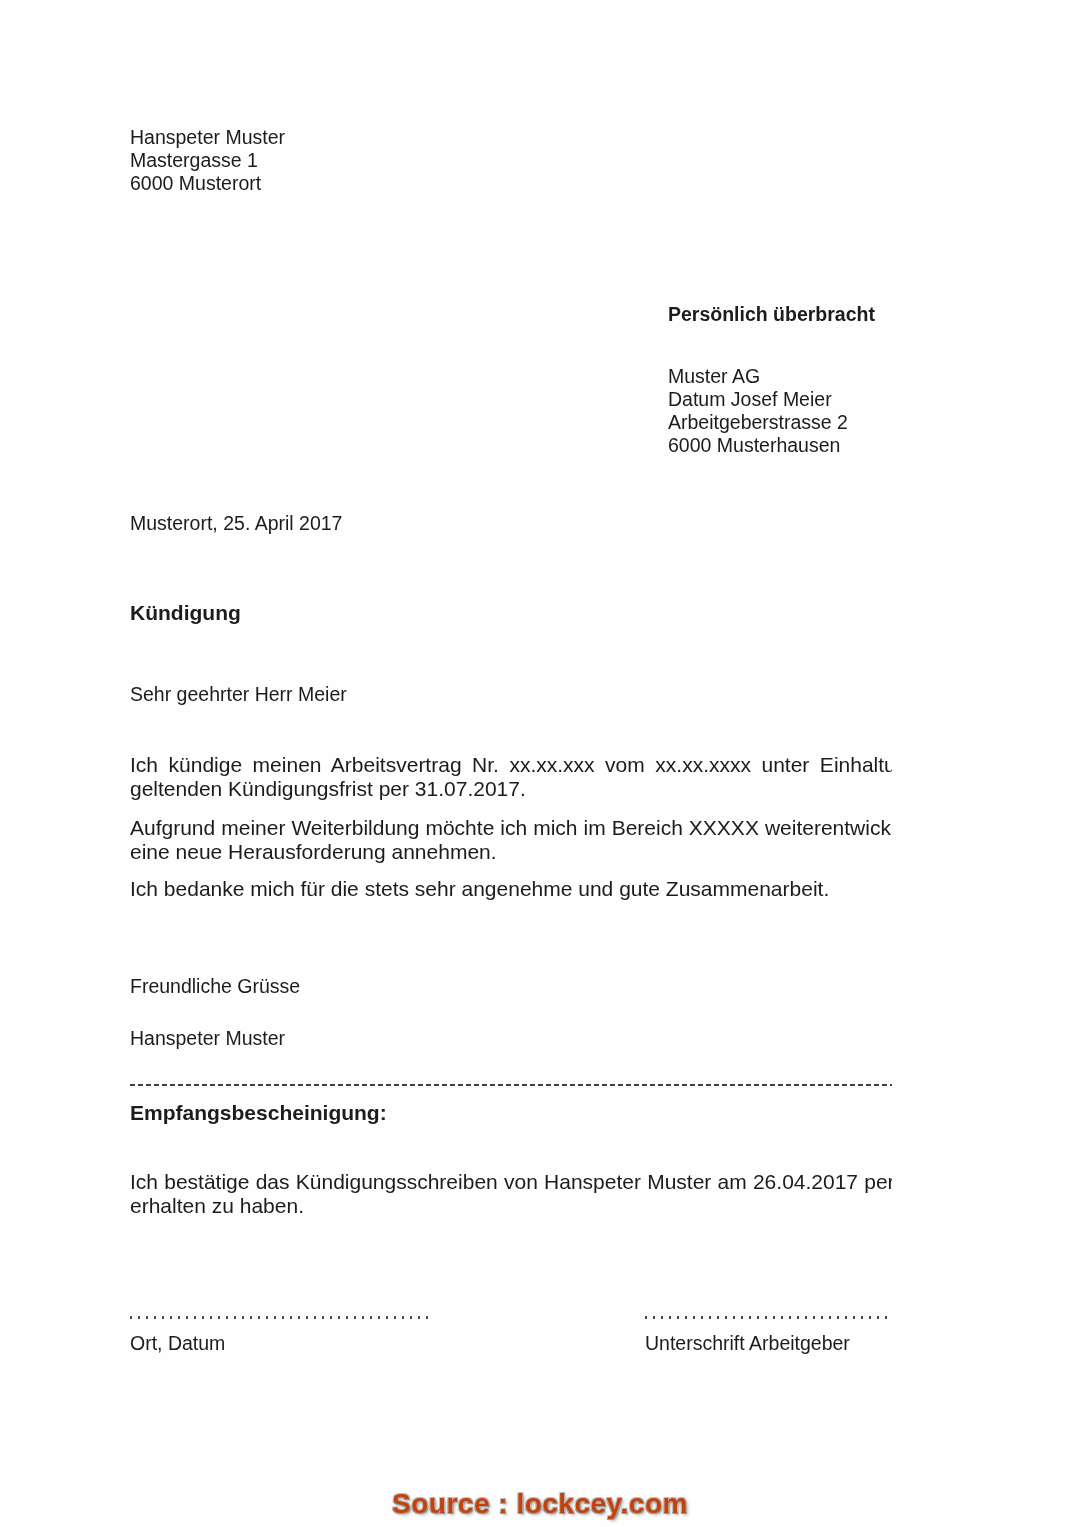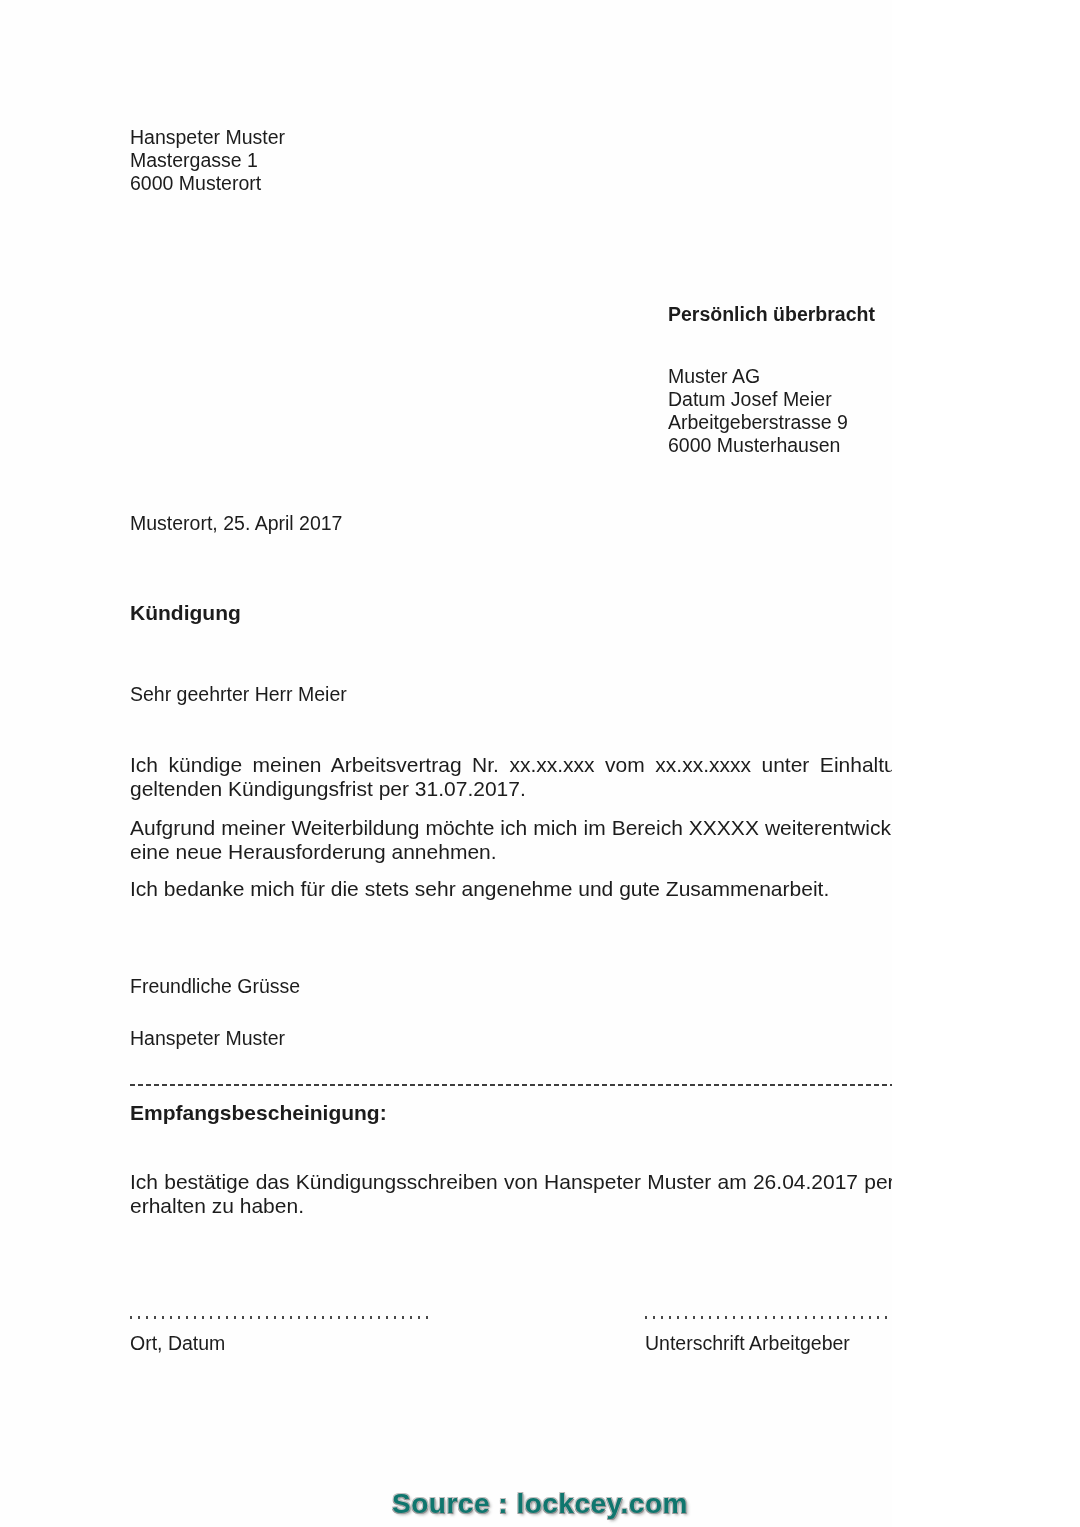--- a/index.html
+++ b/index.html
@@ -28,21 +28,21 @@
     background: repeating-linear-gradient(90deg, #4a4a4a 0 2px, transparent 2px 8px);
   }
   .watermark {
     position: absolute;
     left: 0; top: 1488;
     width: 1080px;
     text-align: center;
     font-size: 28px;
     font-weight: bold;
     letter-spacing: 0.5px;
-    color: #0f766e;
+    color: #c2410c;
     text-shadow:
       -1px -1px 0 #c4c4c4,
        1px -1px 0 #b5b5b5,
       -1px  1px 0 #9d9d9d,
        1px  1px 0 #8f8f8f,
        2px  2px 3px rgba(80,80,80,0.45);
   }
 </style>
 </head>
 <body>
@@ -53,21 +53,21 @@
     <div>Hanspeter Muster</div>
     <div>Mastergasse 1</div>
     <div>6000 Musterort</div>
   </div>
 
   <div class="block bold" style="left:668px; top:303px;">Persönlich überbracht</div>
 
   <div class="block" style="left:668px; top:348px;margin-top:17px;">
     <div>Muster AG</div>
     <div>Datum Josef Meier</div>
-    <div>Arbeitgeberstrasse 9</div>
+    <div>Arbeitgeberstrasse 2</div>
     <div>6000 Musterhausen</div>
   </div>
 
   <div class="block" style="left:130px; top:512px;">Musterort, 25. April 2017</div>
 
   <div class="subject" style="left:130px; top:600px;">Kündigung</div>
 
   <div class="block" style="left:130px; top:683px;">Sehr geehrter Herr Meier</div>
 
   <div class="para" style="left:130px; top:753px;">Ich kündige meinen Arbeitsvertrag Nr. xx.xx.xxx vom xx.xx.xxxx unter Einhaltung der geltenden Kündigungsfrist per 31.07.2017.</div>

